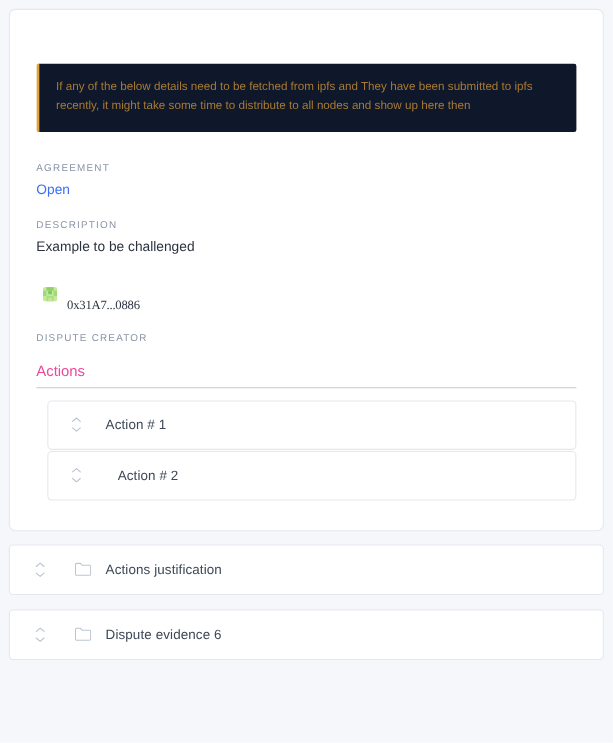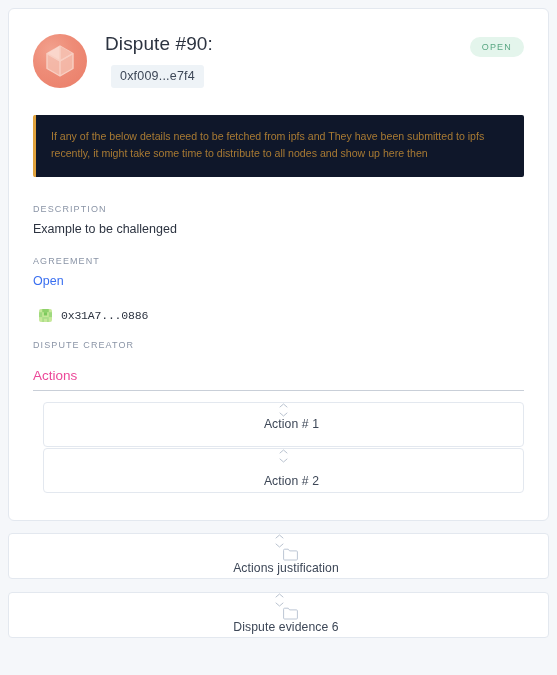--- a/index.html
+++ b/index.html
@@ -121,24 +121,25 @@
     gap: 9px;
     padding-left: 6px;
   }
   .identicon {
     width: 13px; height: 13px;
     border-radius: 2px;
     flex: 0 0 auto;
     display: block;
   }
   .addr-text {
-    font-family: Liberation Mono, monospace;
+    font-family: Liberation Serif, serif;
     font-size: 11.5px;
     color: #2c3340;
     letter-spacing: -.2px;
+    margin-top: 20px;
   }
 
   
   .section-head {
     font-size: 13.5px;
     color: #ec4899;
     margin-top: 4px;
     padding-bottom: 7px;
   }
   .section-rule {
@@ -149,21 +150,20 @@
 
   .row-card {
     background: #ffffff;
     border: 1px solid #e3e8ef;
     border-radius: 4px;
     height: 45px;
     display: flex;
     align-items: center;
     padding: 0 14px;
     margin-bottom: 1px;
-    flex-direction: column;
   }
   .action-list .row-card { margin-left: 10px; margin-right: 0; }
   .action-list .row-card + .row-card { margin-top: 0; gap: 11px; }
 
   .chevron-stack {
     flex: 0 0 auto;
     width: 22px;
     display: flex;
     flex-direction: column;
     align-items: center;
@@ -196,55 +196,33 @@
     padding-left: 16px;
   }
 </style>
 </head>
 <body>
 
 <div class="page">
 
   <div class="card main-card">
 
-    <div class="header-row">
-
-      <div class="avatar">
-        <svg width="32" height="34" viewBox="0 0 32 34">
-          <g fill="none" stroke="#f8cfc3" stroke-width="1.4" stroke-linejoin="round">
-            <path d="M16 2 L29 9.5 L29 24.5 L16 32 L3 24.5 L3 9.5 Z" fill="#f6c4b6" fill-opacity="0.75"></path>
-            <path d="M16 2 L16 17 L3 9.5" fill="#fadbd1" fill-opacity="0.85"></path>
-            <path d="M16 2 L16 17 L29 9.5" fill="#f4bdae" fill-opacity="0.85"></path>
-            <path d="M16 17 L16 32"></path>
-            <path d="M16 17 L3 9.5"></path>
-            <path d="M16 17 L29 9.5"></path>
-          </g>
-        </svg>
-      </div>
-
-      <div class="header-text">
-        <div class="dispute-title">Dispute #90:</div>
-        <div class="hash-chip">0xf009...e7f4</div>
-      </div>
-
-      <div class="status-badge">OPEN</div>
-    </div>
 
     <div class="warn-banner">If any of the below details need to be fetched from ipfs and They have been submitted to ipfs recently, it might take some time to distribute to all nodes and show up here then</div>
 
     <div class="fields">
+
+      <div class="field-block">
+        <div class="field-label">AGREEMENT</div>
+        <div class="field-value link">Open</div>
+      </div>
 
       <div class="field-block">
         <div class="field-label">DESCRIPTION</div>
         <div class="field-value">Example to be challenged</div>
-      </div>
-
-      <div class="field-block">
-        <div class="field-label">AGREEMENT</div>
-        <div class="field-value link">Open</div>
       </div>
 
       <div class="field-block">
         <div class="addr-row">
           <svg class="identicon" viewBox="0 0 8 8">
             <rect width="8" height="8" fill="#c6e89a"></rect>
             <rect x="2" y="0" width="4" height="2" fill="#8ed16b"></rect>
             <rect x="0" y="2" width="2" height="3" fill="#9fd97e"></rect>
             <rect x="6" y="2" width="2" height="3" fill="#9fd97e"></rect>
             <rect x="3" y="2" width="2" height="2" fill="#7bc95c"></rect>

